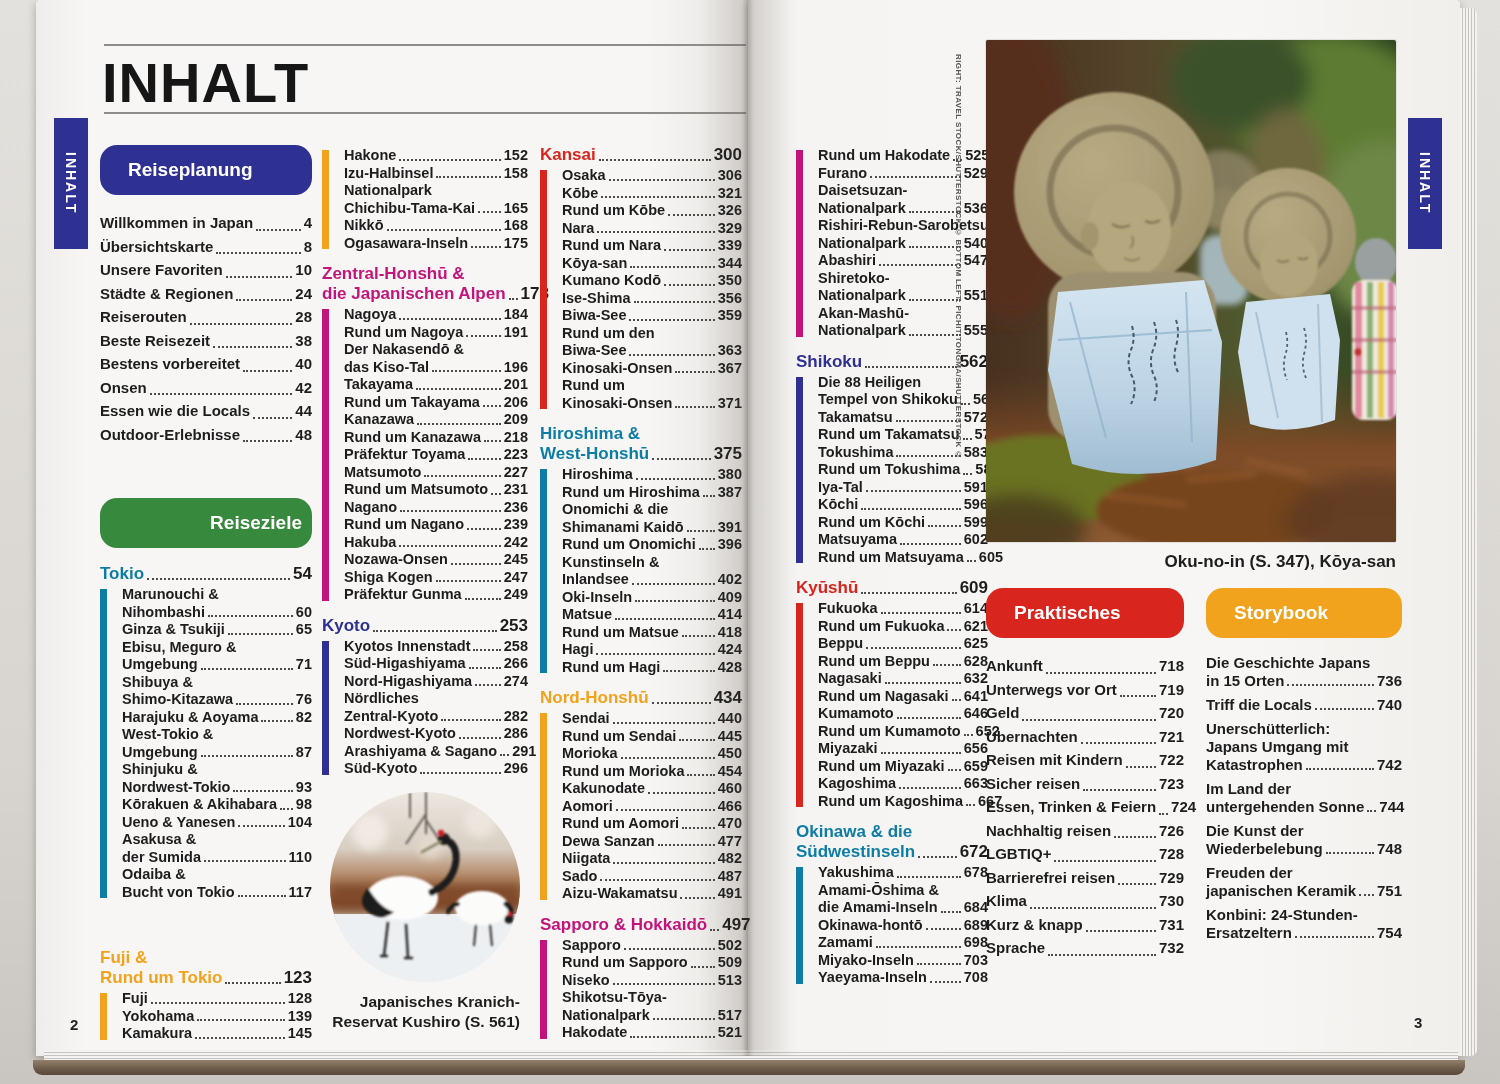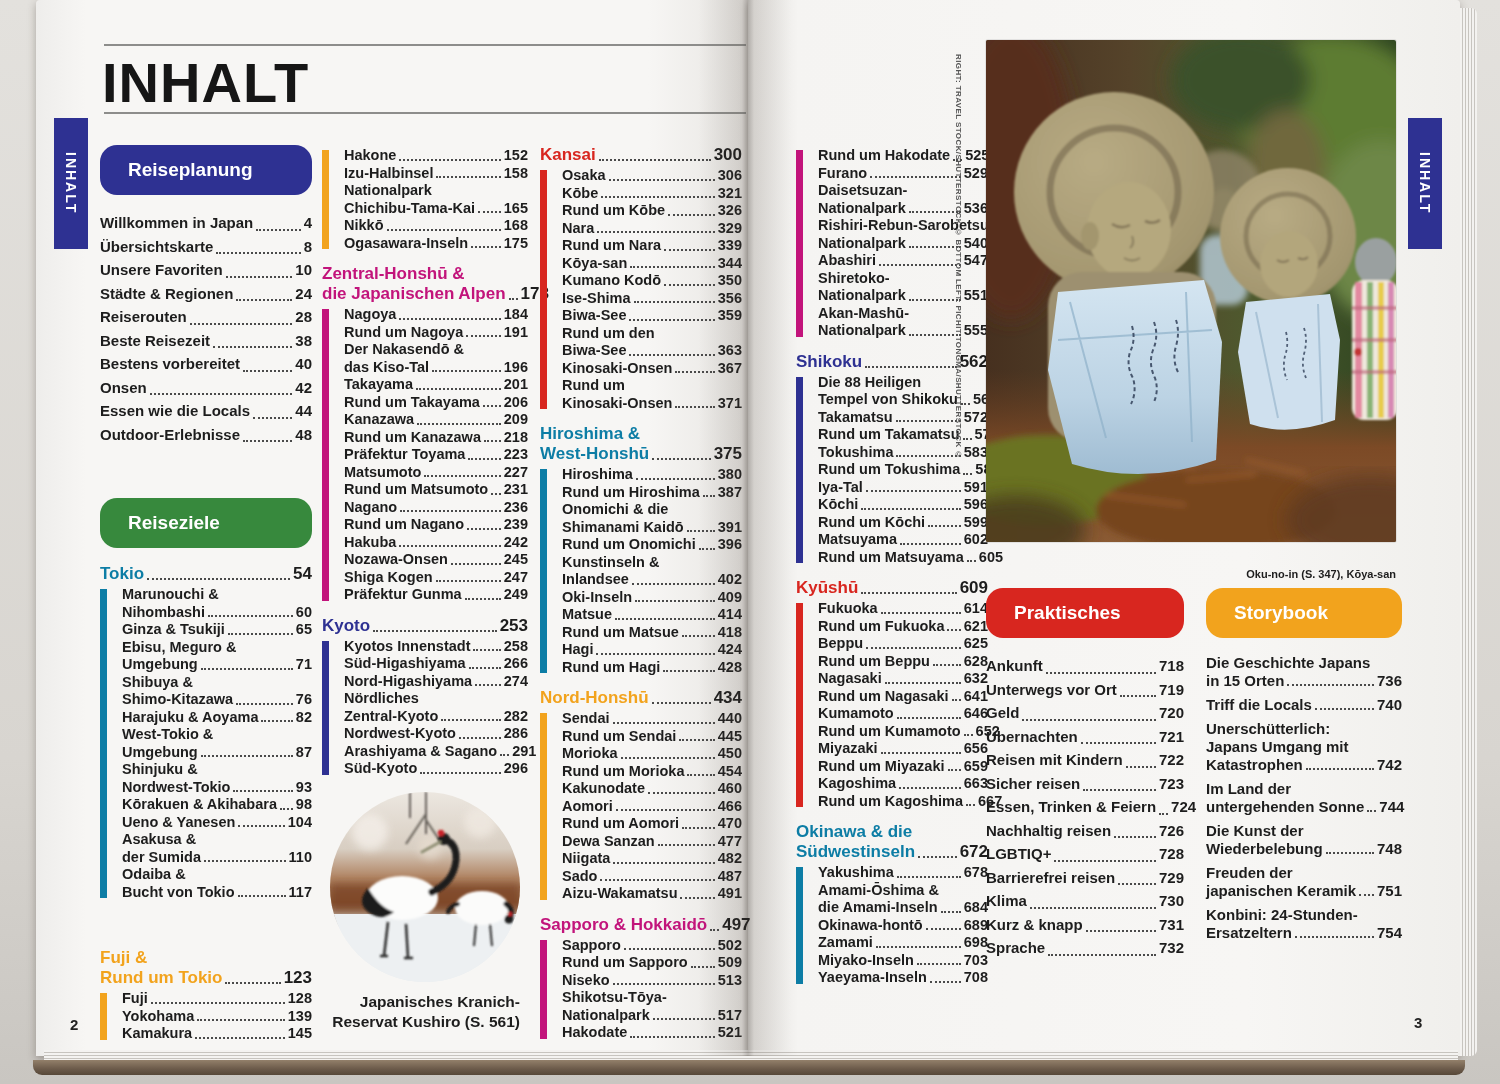--- a/index.html
+++ b/index.html
@@ -58,21 +58,21 @@
   .sec-bar{position:absolute;left:0;top:3px;bottom:3px;width:7px;}
   .it{font-size:14.5px;font-weight:700;line-height:17.5px;}
 
   .crane-wrap{margin:14px auto 0;width:190px;}
   .crane-circle{width:190px;height:190px;border-radius:50%;overflow:hidden;display:block;}
   .crane-cap{margin-top:10px;text-align:right;font-weight:700;font-size:15.5px;line-height:20px;white-space:pre-line;}
 
   .photo{position:absolute;left:986px;top:40px;width:410px;height:502px;border-radius:2px;overflow:hidden;
          box-shadow:0 0 0 1px rgba(0,0,0,.08);}
   .photo svg{display:block;}
-  .photo-cap{position:absolute;left:986px;top:568px;width:410px;text-align:right;font-weight:700;font-size:11px;}
+  .photo-cap{position:absolute;left:986px;top:552px;width:410px;text-align:right;font-weight:700;font-size:17px;}
   .credit{position:absolute;left:954px;top:54px;height:440px;writing-mode:vertical-rl;
           font-size:8px;font-weight:700;letter-spacing:.4px;color:#555;}
 </style>
 </head>
 <body>
 
 <div class="stage">
   <div class="page page-l"></div>
   <div class="page page-r"></div>
   <div class="stack-right"></div>
@@ -151,21 +151,21 @@
           <span class="pg">44</span>
         </div>
       </div>
       <div class="big-item">
         <div class="row">
           <span class="lbl">Outdoor-Erlebnisse</span>
           <span class="lead"></span>
           <span class="pg">48</span>
         </div>
       </div>
-      <div class="badge" style="background: rgb(55, 137, 61);">Reiseziele</div>
+      <div class="badge" style="background: rgb(55, 137, 61); text-align: right;">Reiseziele</div>
       <div class="sec">
         <div class="sec-head">
           <div class="row">
             <span class="lbl" style="color: rgb(13, 125, 165);">Tokio</span>
             <span class="lead"></span>
             <span class="pg">54</span>
           </div>
         </div>
         <div class="sec-body">
           <div class="sec-bar" style="background: rgb(13, 125, 165);"></div>

